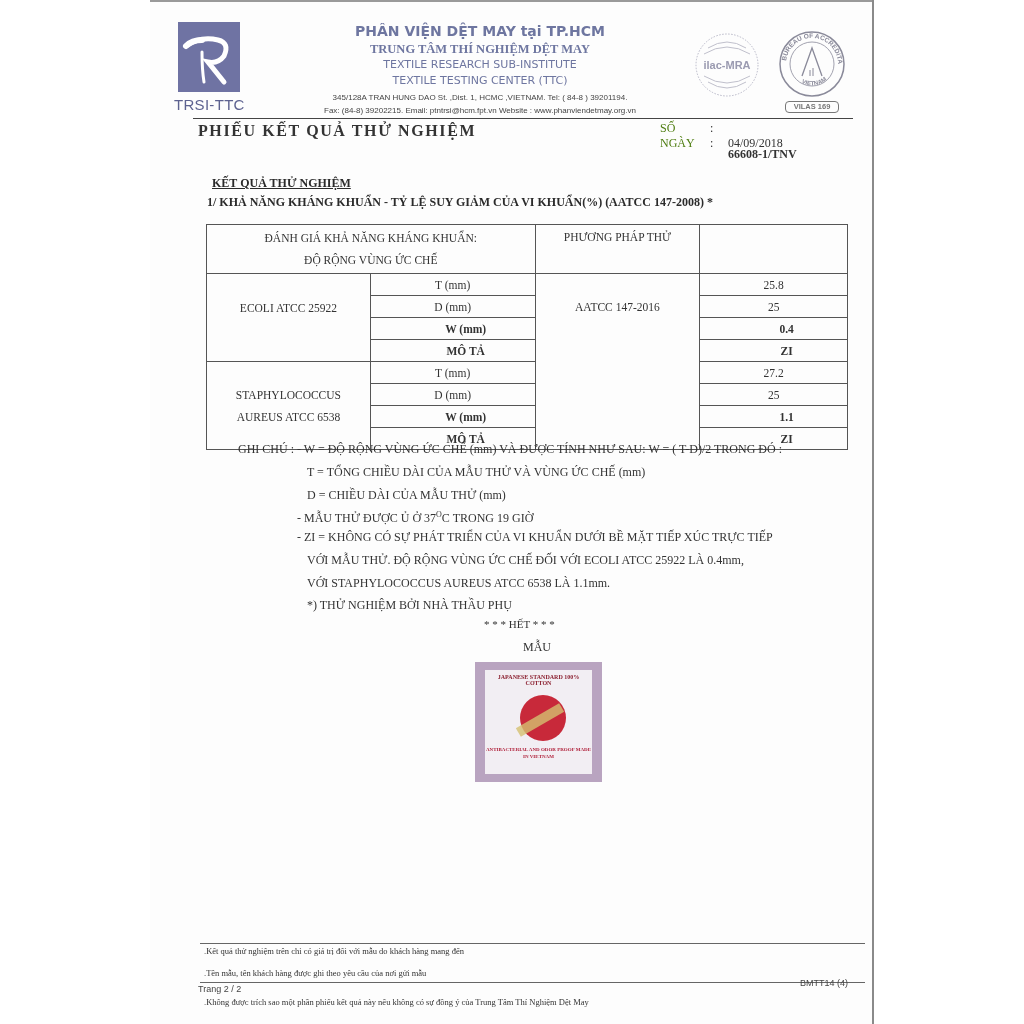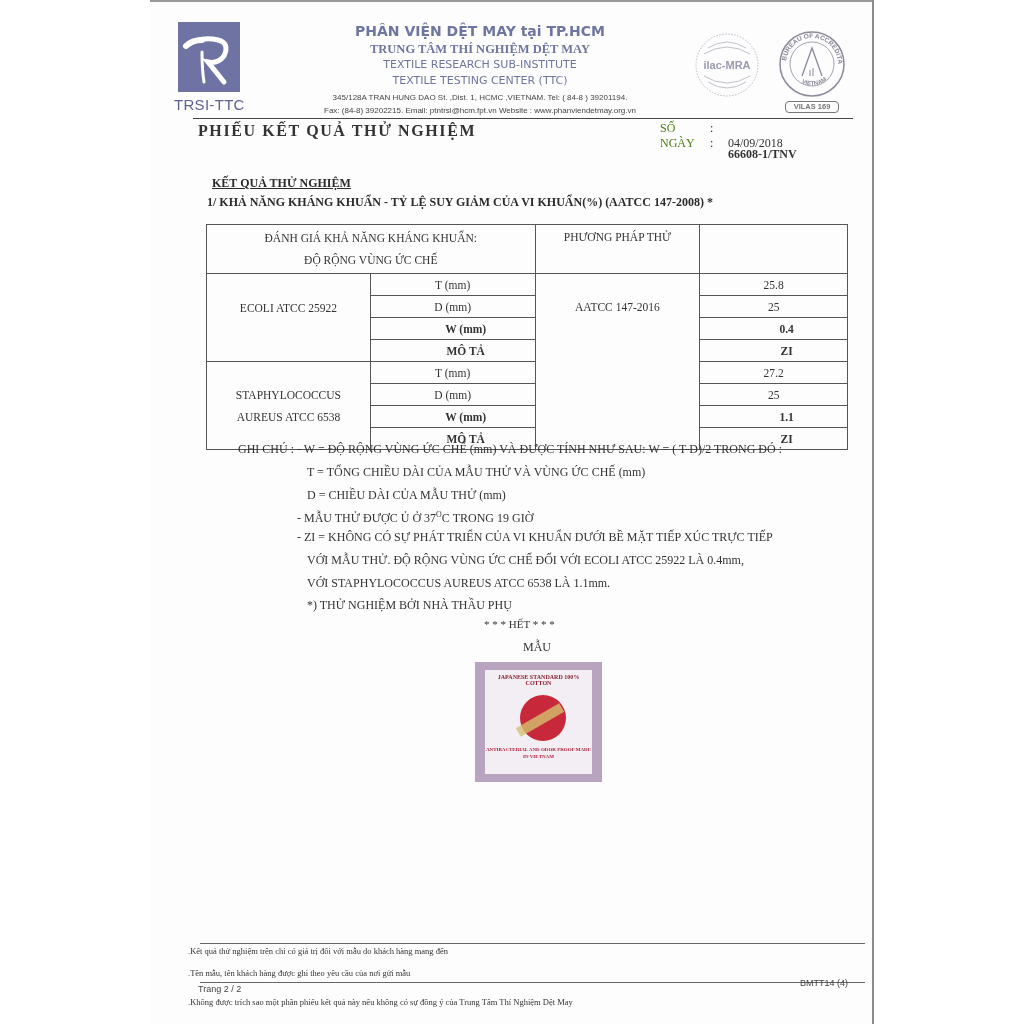--- a/index.html
+++ b/index.html
@@ -35,21 +35,21 @@
   table.res td { border:1px solid #555; text-align:center; padding:0; height:21px; }
   table.res td.b { font-weight:bold;padding-left:26px; }
   .notes { left:238px; font-size:12px; color:#333; white-space:nowrap; }
   .photo { left:475px; top:662px; width:127px; height:120px; background:#b9a4c0; }
   .photo .bag { position:absolute; left:10px; top:8px; width:107px; height:104px; background:#f2eef3; }
   .photo .circle { position:absolute; left:35px; top:25px; width:46px; height:46px; border-radius:50%; background:#c8293a; }
   .photo .txt1 { position:absolute; left:0; top:4px; width:107px; text-align:center; font-size:6px; font-weight:bold; color:#8b2030; }
   .photo .txt2 { position:absolute; left:0; top:76px; width:107px; text-align:center; font-size:5px; font-weight:bold; color:#b0203a; line-height:7px; }
   .photo .stripe { position:absolute; left:30px; top:45px; width:50px; height:10px; background:#d5c070; transform:rotate(-30deg); opacity:0.8; }
   .ft-line1 { left:200px; top:943px; width:665px; height:1px; background:#666; }
-  .ft { left:188px; font-size:8.5px; color:#333; }
+  .ft { left:204px; font-size:8.5px; color:#333; }
   .ft-line2 { left:200px; top:982px; width:665px; height:1px; background:#666; }
   .trang { left:198px; top:984px; font-family:"Liberation Sans", sans-serif; font-size:9px; color:#444; }
   .bmtt { left:800px; top:978px; font-family:"Liberation Sans", sans-serif; font-size:9px; color:#444; }
 </style>
 </head>
 <body>
 
 <div class="page"></div>
 <div class="topline"></div>
 

